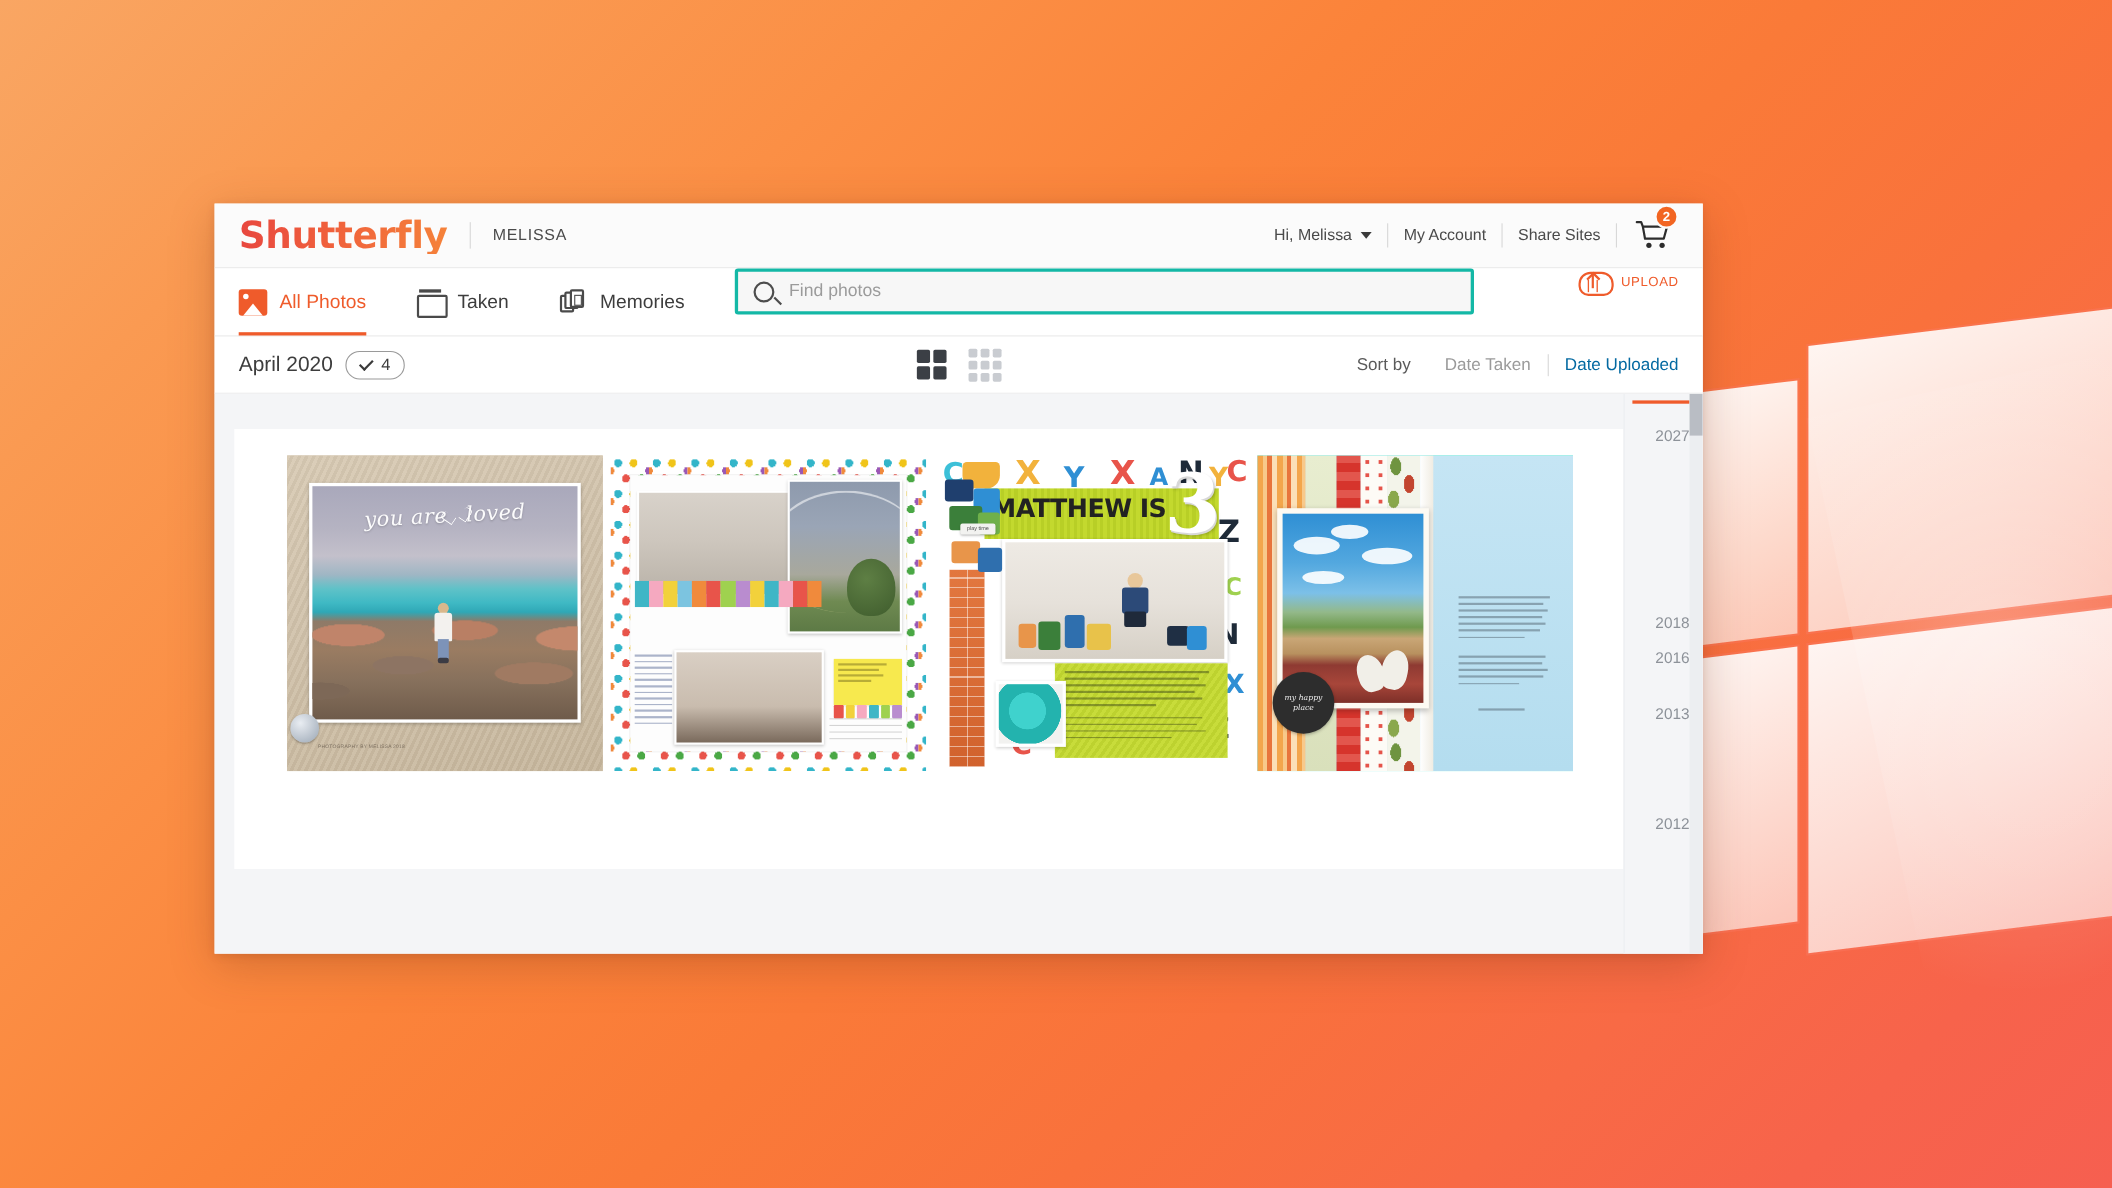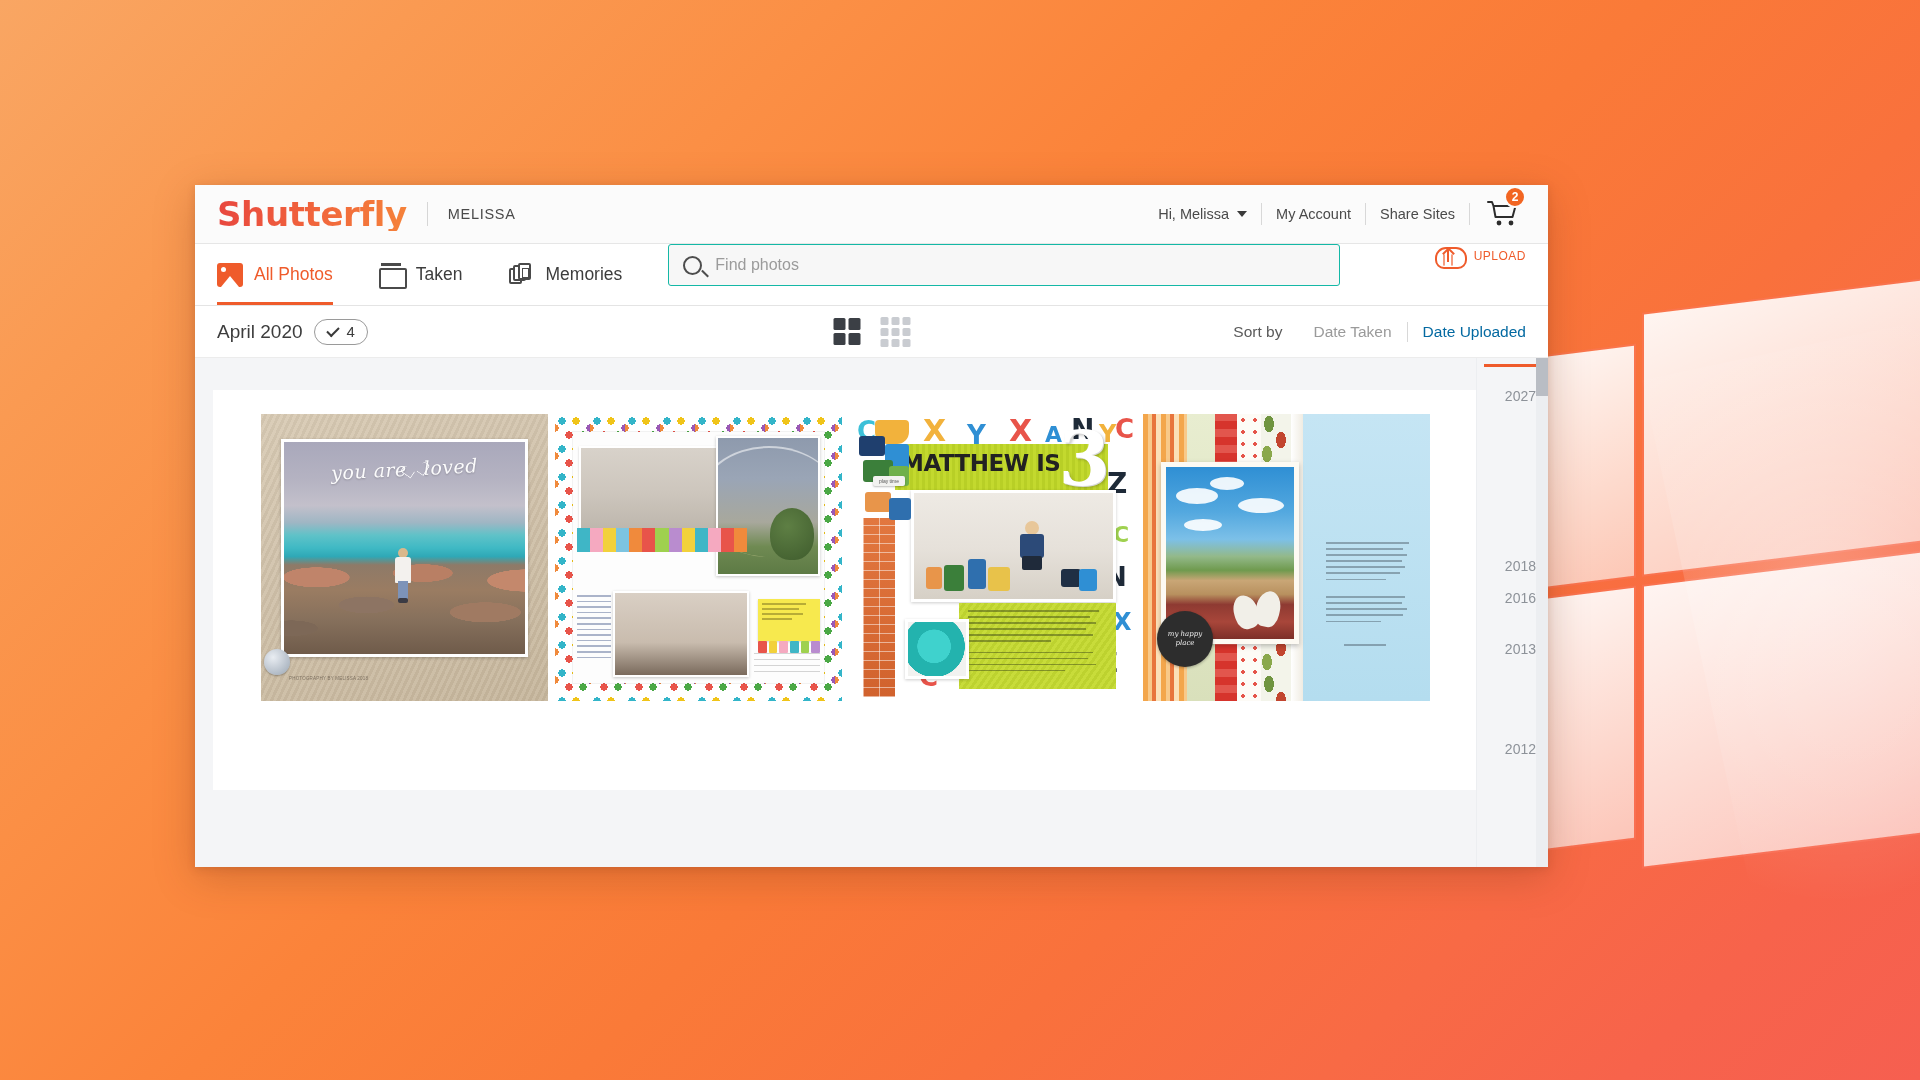--- a/index.html
+++ b/index.html
@@ -259,21 +259,21 @@
     position: absolute;
     left: 2px; top: 3px;
     width: 5px; height: 8px;
     border: 1.8px solid #4a4a4a;
   }
 
   #search-box {
     flex: 1 1 auto;
     height: 42px;
     background: #f7f7f7;
-    border: 1px solid #14b8a6;
+    border: 3px solid #14b8a6;
     border-radius: 3px;
     display: flex;
     align-items: center;
     padding: 0 14px;
     gap: 13px;
     margin-right: 8px;
     max-width: 672px;
   }
   .ic-search {
     width: 19px; height: 19px;

